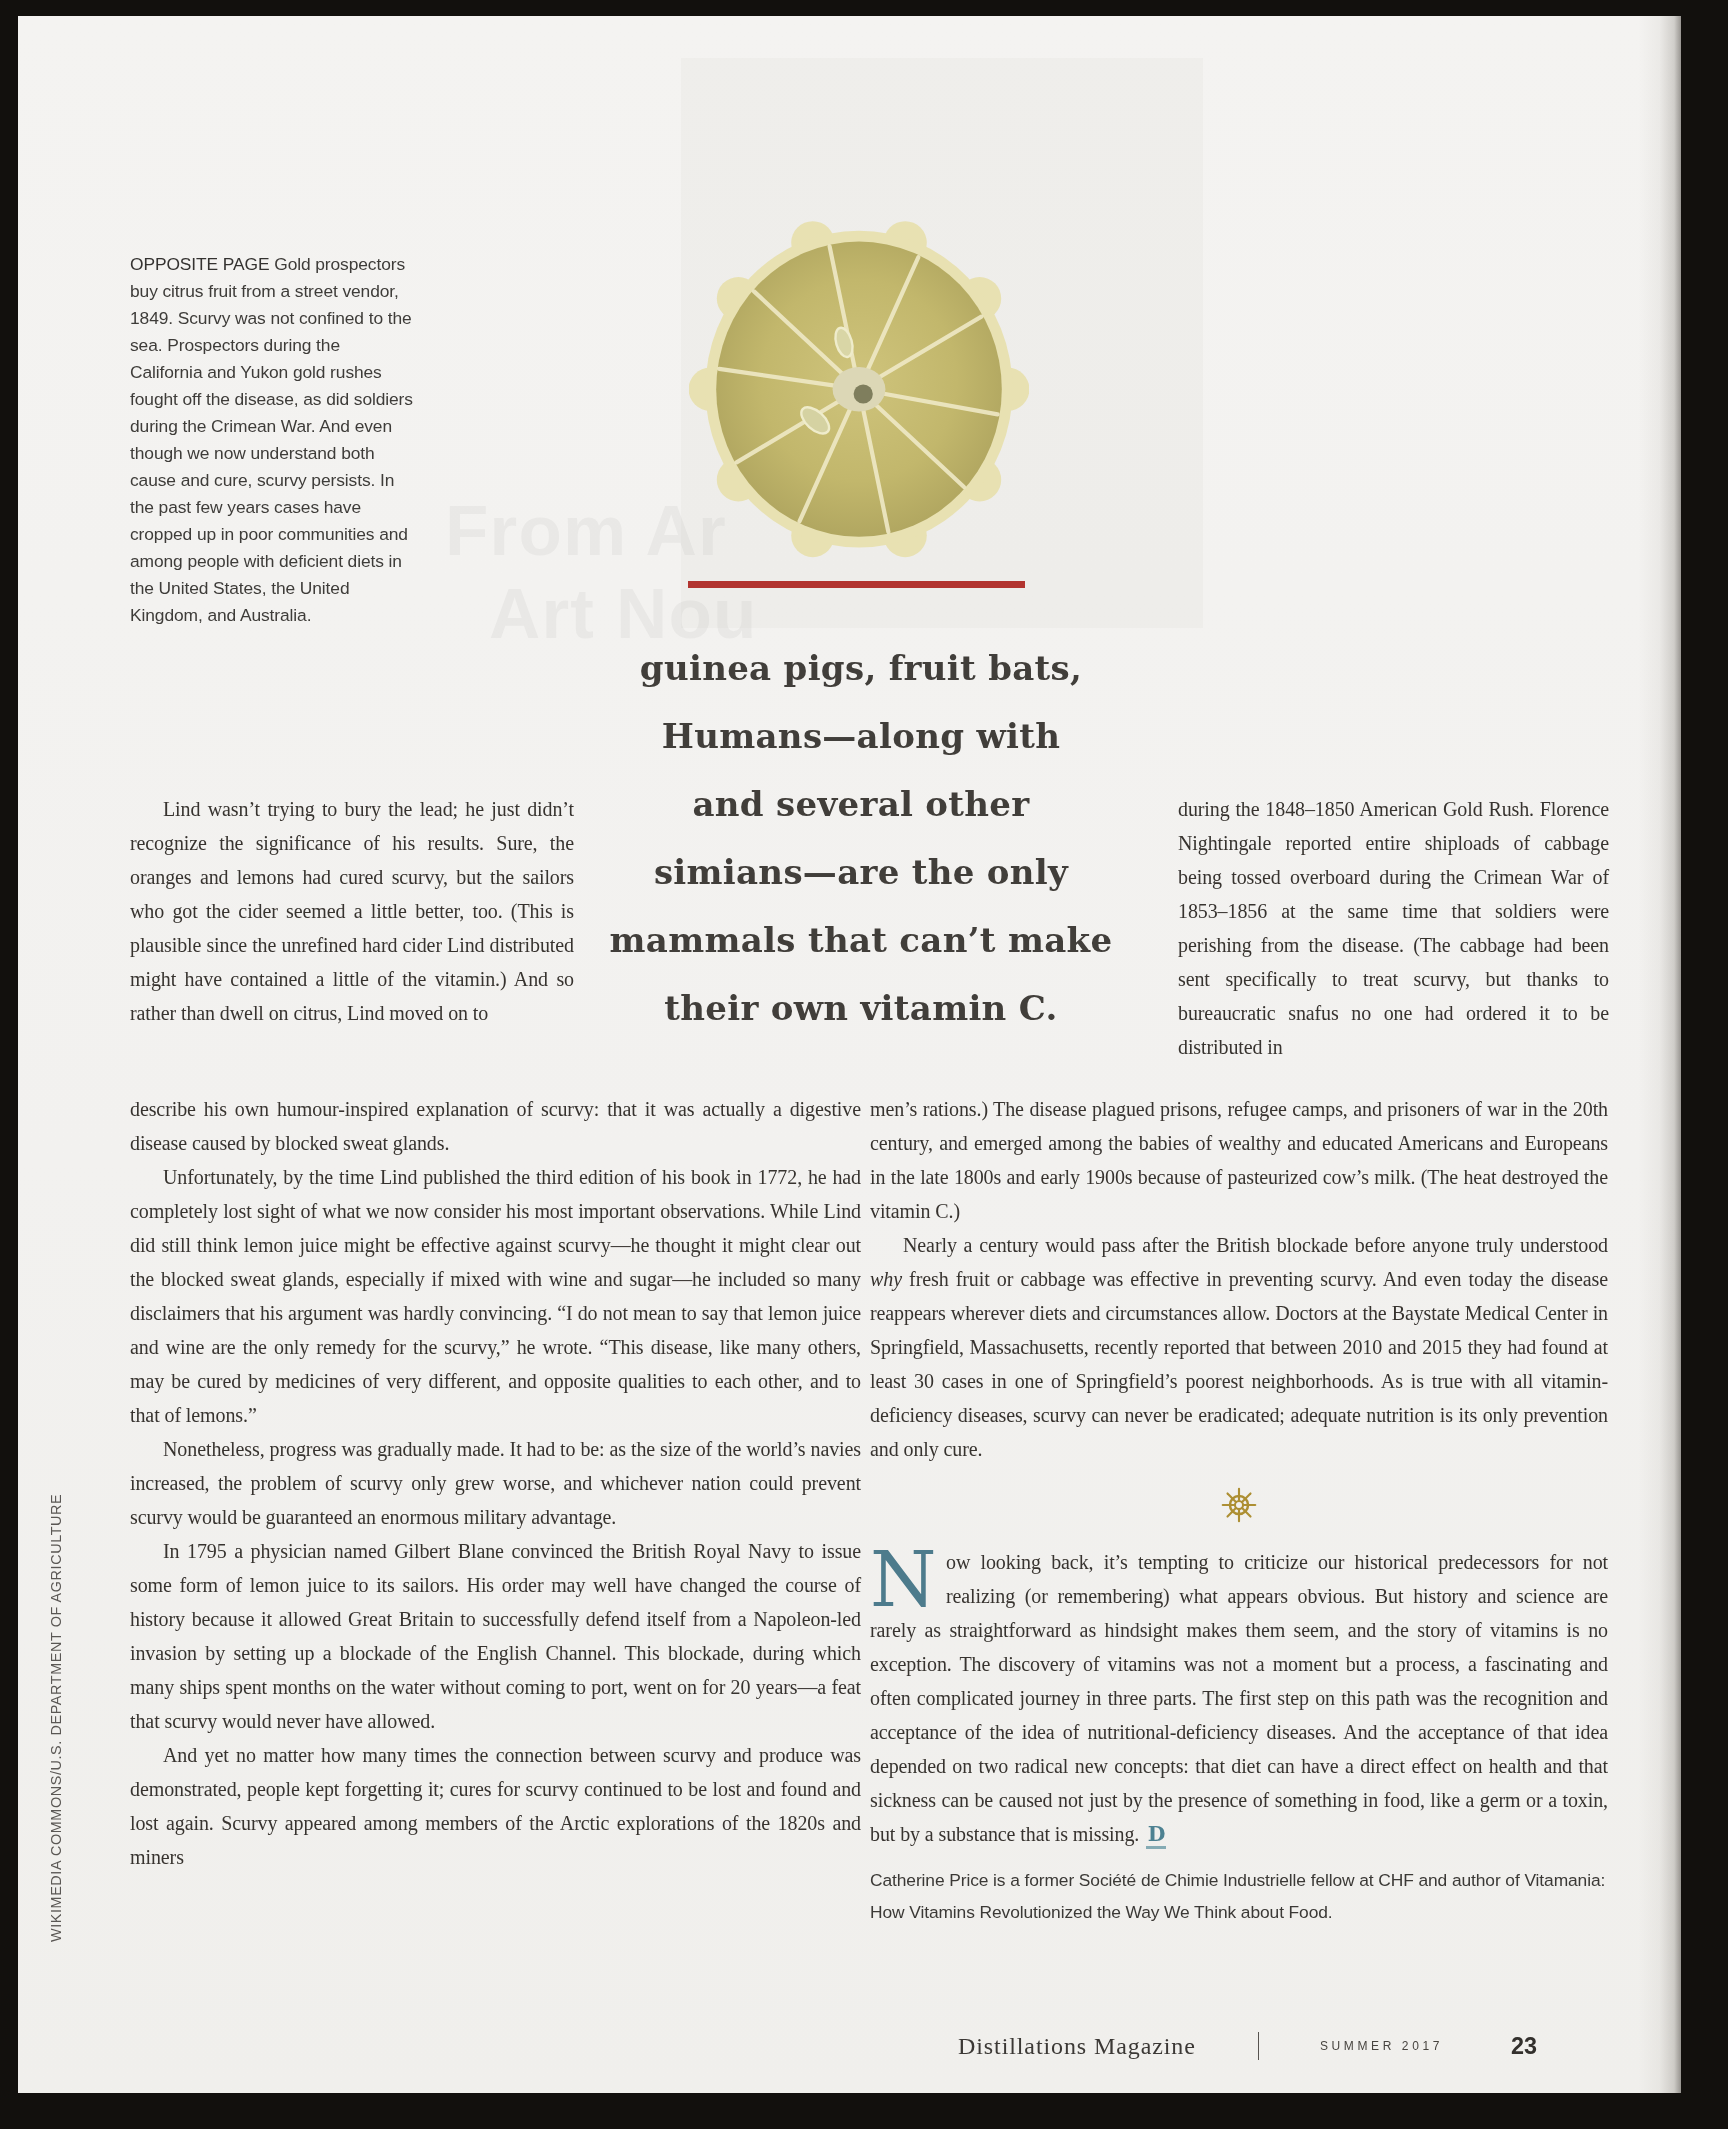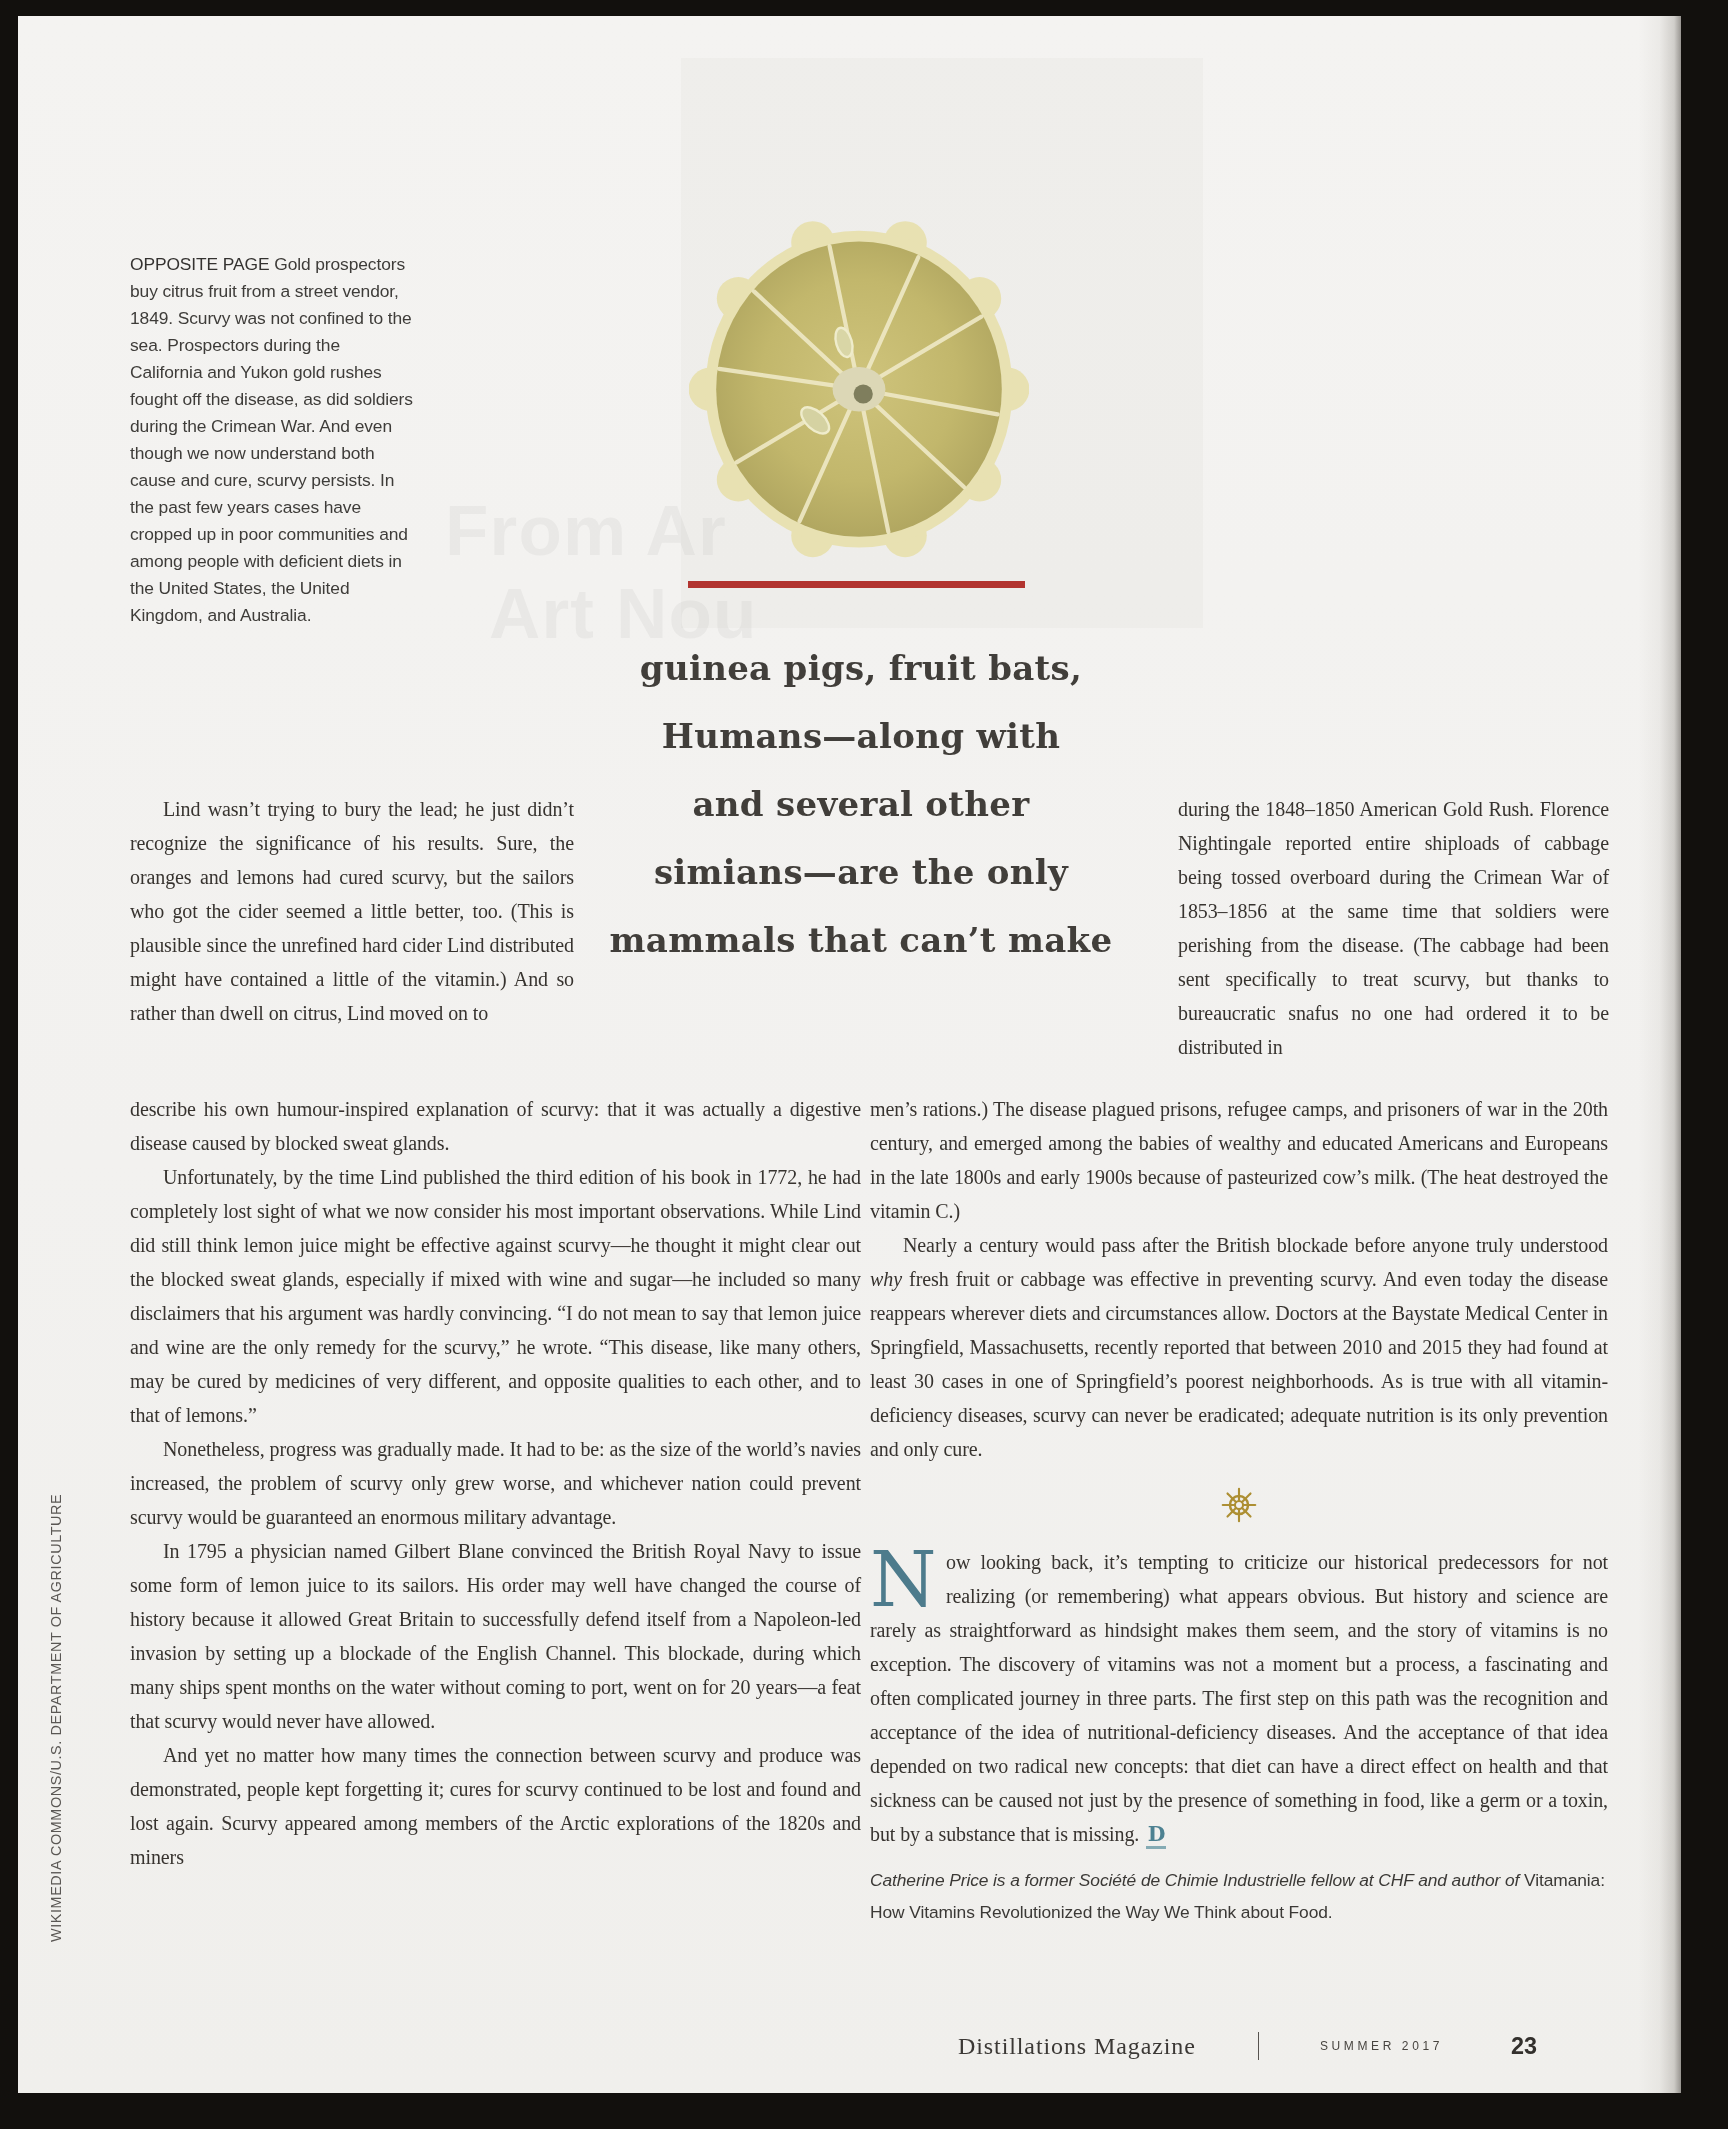--- a/index.html
+++ b/index.html
@@ -95,21 +95,21 @@
     padding:0 1.2px 1.8px 1.2px;margin-left:7.2px;
   }
 
   
   .author-credit{
     margin-top:13.2px;
     font-family:"Liberation Sans",sans-serif;
     font-size:17.4px;line-height:32px;color:#3b3936;
     text-align:left;letter-spacing:-0.1px;
   }
-  .author-credit .bio{font-style:italic;margin-top:28px;}
+  .author-credit .bio{margin-top:28px;}
 
   
   .footer{
     position:absolute;left:852px;top:2012px;width:738px;height:37px;
     display:flex;align-items:center;justify-content:flex-end;
     padding-right:71px;box-sizing:border-box;gap:44px;
   }
   .footer-magazine{
     font-family:"Liberation Serif",serif;
     font-size:24px;color:#3b3835;letter-spacing:0.9px;white-space:nowrap;
@@ -178,20 +178,21 @@
   </svg>
 
   <div class="accent-rule"></div>
 
   <div class="pull-quote">
     <div>guinea pigs, fruit bats,</div>
     <div>Humans—along with</div>
     <div>and several other</div>
     <div>simians—are the only</div>
     <div>mammals that can’t make</div>
+    <div>their own vitamin C.</div>
   </div>
 
   <div class="bodycol col-left-narrow">
     <p class="ind">Lind wasn’t trying to bury the lead; he just didn’t recognize the significance of his results. Sure, the oranges and lemons had cured scurvy, but the sailors who got the cider seemed a little better, too. (This is plausible since the unrefined hard cider Lind distributed might have contained a little of the vitamin.) And so rather than dwell on citrus, Lind moved on to</p>
   </div>
 
   <div class="bodycol col-left-wide">
     <p>describe his own humour-inspired explanation of scurvy: that it was actually a digestive disease caused by blocked sweat glands.</p>
     <p class="ind">Unfortunately, by the time Lind published the third edition of his book in 1772, he had completely lost sight of what we now consider his most important observations. While Lind did still think lemon juice might be effective against scurvy—he thought it might clear out the blocked sweat glands, especially if mixed with wine and sugar—he included so many disclaimers that his argument was hardly convincing. “I do not mean to say that lemon juice and wine are the only remedy for the scurvy,” he wrote. “This disease, like many others, may be cured by medicines of very different, and opposite qualities to each other, and to that of lemons.”</p>
     <p class="ind">Nonetheless, progress was gradually made. It had to be: as the size of the world’s navies increased, the problem of scurvy only grew worse, and whichever nation could prevent scurvy would be guaranteed an enormous military advantage.</p>

